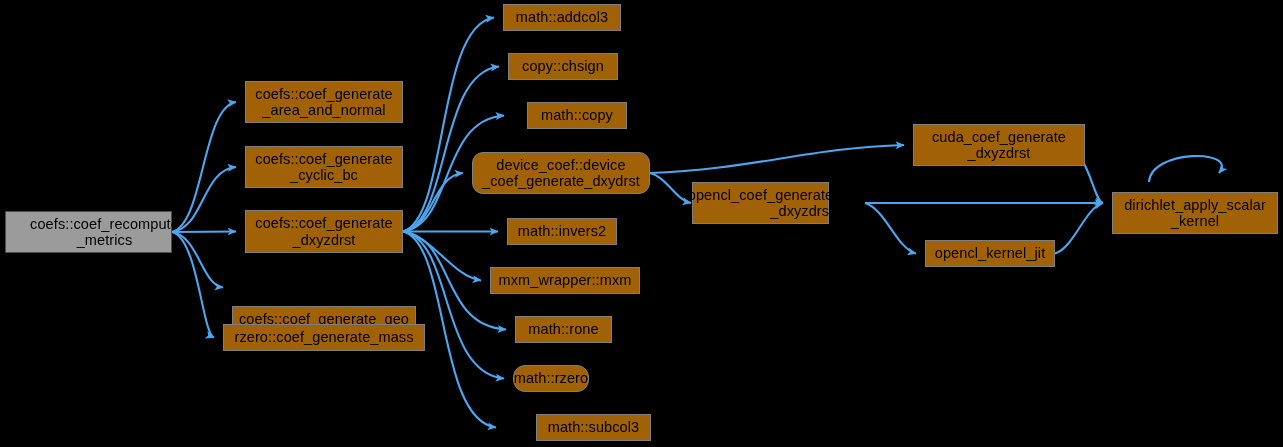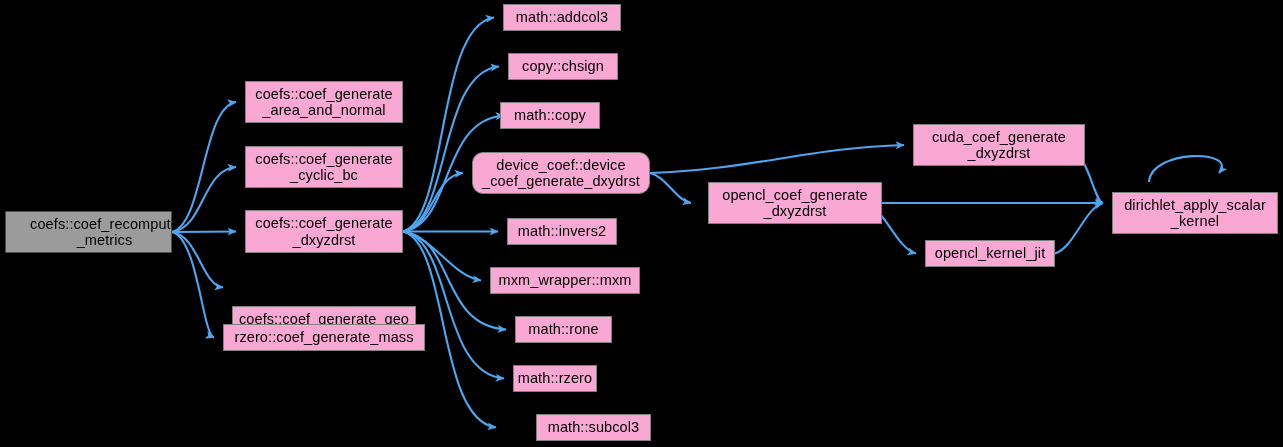--- a/index.html
+++ b/index.html
@@ -1,20 +1,20 @@
 <!DOCTYPE html>
 <html><head>
 <meta charset="utf-8">
 <style>
   html,body{margin:0;padding:0;background:#000;}
   #canvas{position:relative;width:1283px;height:447px;background:#000;
           font-family:"Liberation Sans",sans-serif;overflow:hidden;}
   svg#edges{position:absolute;left:0;top:0;width:1283px;height:447px;}
   .node{position:absolute;box-sizing:border-box;border:1px solid #7f7f7f;
-        background:#f9a8d4;color:#000;display:flex;align-items:center;
+        background:#a16207;color:#000;display:flex;align-items:center;
         justify-content:center;text-align:center;line-height:1.12;
         font-size:14.5px;letter-spacing:0.1px;white-space:pre-line;}
   .node.root{background:#9b9b9b;border-color:#4d4d4d;padding-left:32px;}
 </style>
 </head>
 <body>
 
 <div id="canvas">
   <svg id="edges" viewBox="0 0 1283 447" xmlns="http://www.w3.org/2000/svg">
     <defs>
@@ -52,29 +52,29 @@
       <div class="node" style="left: 245px; top: 81px; width: 158px; height: 42px;">coefs::coef_generate
 _area_and_normal</div>
       <div class="node" style="left: 245px; top: 146px; width: 158px; height: 42px;">coefs::coef_generate
 _cyclic_bc</div>
       <div class="node" style="left: 245px; top: 210px; width: 158px; height: 43px;">coefs::coef_generate
 _dxyzdrst</div>
       <div class="node" style="left: 232px; top: 274px; width: 184px; height: 27px; margin-top: 32px;">coefs::coef_generate_geo</div>
       <div class="node" style="left: 223px; top: 324px; width: 202px; height: 27px;">rzero::coef_generate_mass</div>
       <div class="node" style="left: 503px; top: 4px; width: 118px; height: 27px;">math::addcol3</div>
       <div class="node" style="left: 508px; top: 53px; width: 110px; height: 27px;">copy::chsign</div>
-      <div class="node" style="left: 500px; top: 102px; width: 100px; height: 27px;">math::copy</div>
+      <div class="node" style="left: 527px; top: 102px; width: 100px; height: 27px;">math::copy</div>
       <div class="node" style="left: 472px; top: 152px; width: 178px; height: 42px; border-radius: 11px;">device_coef::device
 _coef_generate_dxydrst</div>
       <div class="node" style="left: 507px; top: 218px; width: 110px; height: 27px;">math::invers2</div>
       <div class="node" style="left: 490px; top: 267px; width: 150px; height: 27px;">mxm_wrapper::mxm</div>
       <div class="node" style="left: 515px; top: 316px; width: 97px; height: 27px;">math::rone</div>
-      <div class="node" style="left: 513px; top: 365px; width: 84px; height: 27px;">math::rzero</div>
+      <div class="node" style="left: 513px; top: 365px; width: 76px; height: 27px; border-radius: 12px;">math::rzero</div>
       <div class="node" style="left: 505px; top: 414px; width: 115px; height: 27px; margin-left: 31px;">math::subcol3</div>
-      <div class="node" style="left: 708px; top: 182px; width: 174px; height: 42px;">opencl_coef_generate
+      <div class="node" style="left: 692px; top: 182px; width: 137px; height: 42px; text-align: right;">opencl_coef_generate
 _dxyzdrst</div>
       <div class="node" style="left: 913px; top: 124px; width: 172px; height: 42px;">cuda_coef_generate
 _dxyzdrst</div>
       <div class="node" style="left: 925px; top: 240px; width: 130px; height: 27px;">opencl_kernel_jit</div>
       <div class="node" style="left: 1112px; top: 192px; width: 166px; height: 42px;">dirichlet_apply_scalar
 _kernel</div>
     </div>
 </div>
 
 </body></html>

